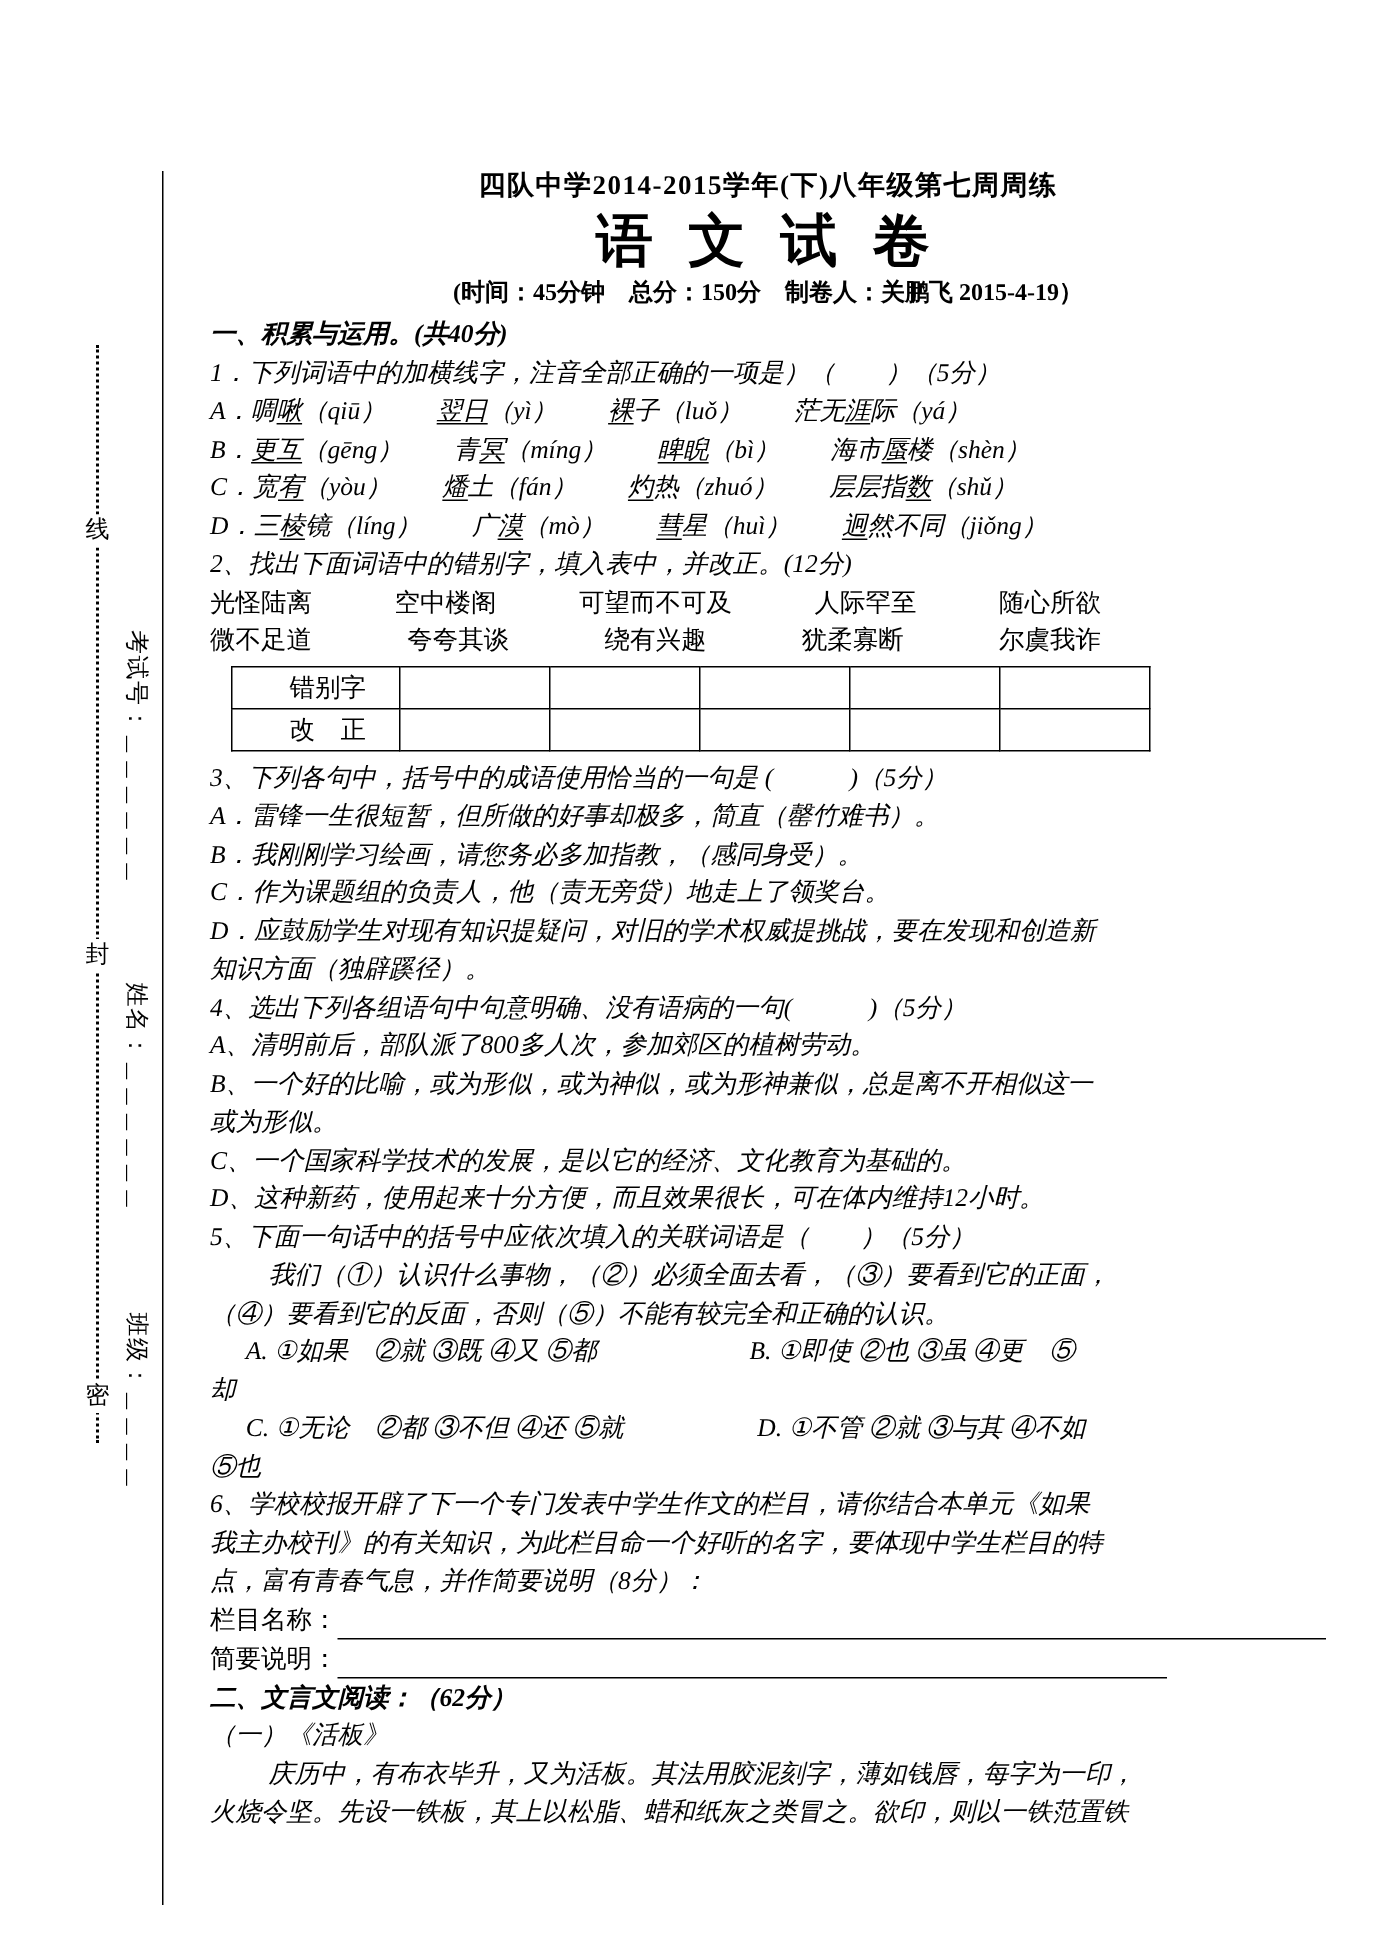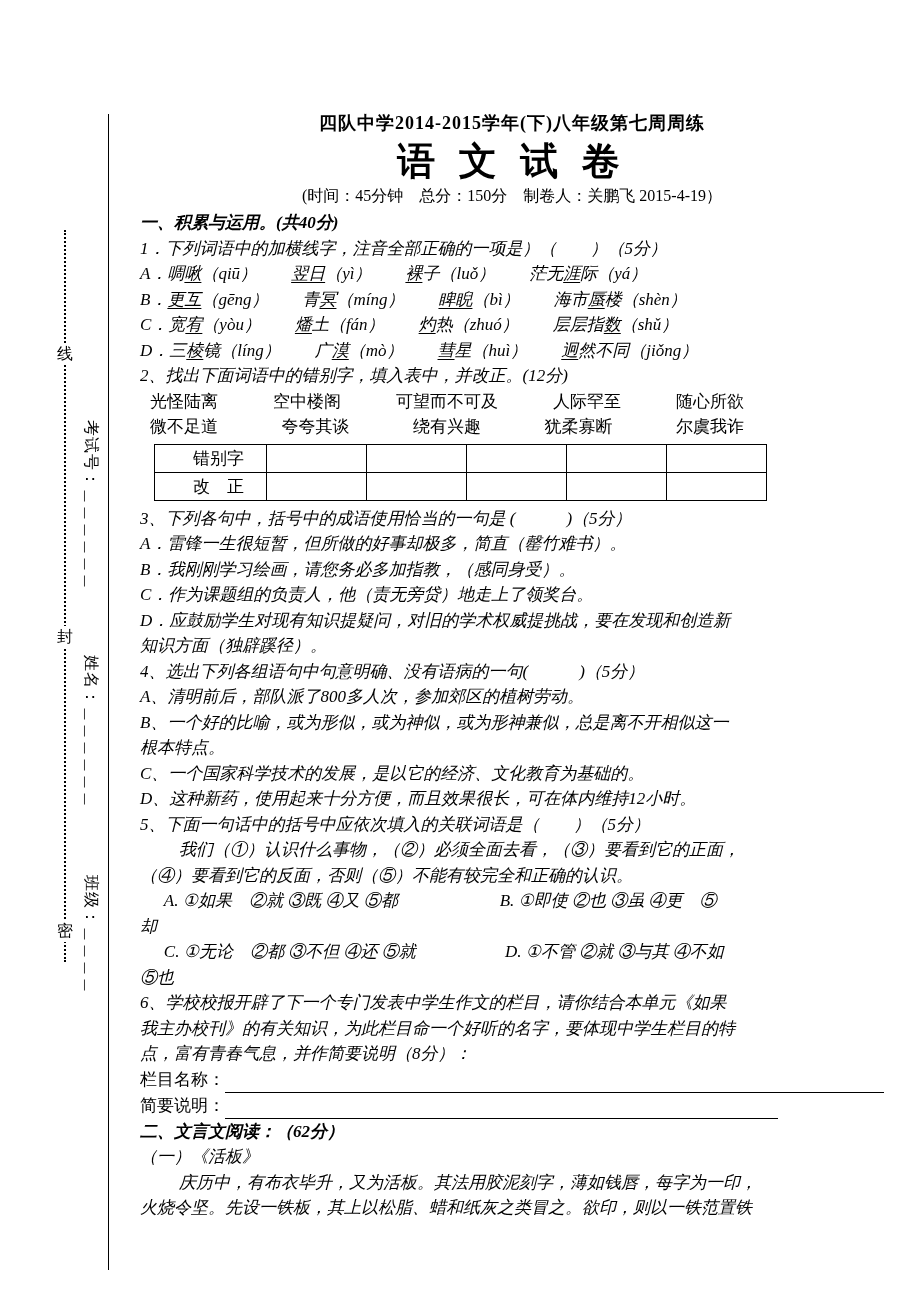--- a/index.html
+++ b/index.html
@@ -8,25 +8,25 @@
     width:920px; height:1302px; position:relative;
     color:#000; font-family:"Liberation Serif","DejaVu Serif",serif;
     font-size:17px; overflow:hidden;
   }
   .content { position:absolute; left:140px; top:106px; width:744px; }
   .line { line-height:25.5px; min-height:25.5px;font-style:italic; }
   .bold { font-weight:bold; }
   .center { text-align:left; }
   .title1 { font-size:18px; font-weight:bold; text-align:center; line-height:34px; letter-spacing:1px; }
   .title2 { font-size:38px; font-weight:bold; text-align:center; letter-spacing:7px; line-height:42px; }
-  .meta   { font-size:16px; font-weight:normal; text-align:center; line-height:28px; }
+  .meta   { font-size:16px; font-weight:bold; text-align:center; line-height:28px; }
   .indent1 { text-indent:1.4em; }
   .indent2 { text-indent:2.3em; }
   .u { text-decoration:underline; text-underline-offset:3px; }
-  .words-row { display:flex; justify-content:space-between; width:594px; margin-left:10px; line-height:25.5px; }
+  .words-row { display:flex; justify-content:space-between; width:594px; line-height:25.5px; }
   table.anskey { border-collapse:collapse; margin:4px 0 5px 14px; }
   table.anskey td { border:1px solid #000; width:100px; height:28px; }
   table.anskey td.th { width:112px; text-align:center;padding-left:16px; }
   .fill-field { display:flex; align-items:flex-end; line-height:26px; height:26px; }
   .fill-rule { border-bottom:1px solid #000; height:20px; flex:1; }
   .fill-rule.short { flex:0 0 553px; }
   
   .binding-rule { position:absolute; left:108px; top:114px; width:1px; height:1156px; background:#000; }
   .seal-dots { position:absolute; left:64px; top:230px; height:732px; width:0; border-left:2px dotted #000; }
   .seal-char { position:absolute; left:55px; width:20px; background:#fff; font-size:16px; text-align:center; line-height:22px; }
@@ -104,21 +104,21 @@
   <div class="line">3、下列各句中，括号中的成语使用恰当的一句是 (　　　)（5分）</div>
   <div class="line">A．雷锋一生很短暂，但所做的好事却极多，简直（罄竹难书）。</div>
   <div class="line">B．我刚刚学习绘画，请您务必多加指教，（感同身受）。</div>
   <div class="line">C．作为课题组的负责人，他（责无旁贷）地走上了领奖台。</div>
   <div class="line">D．应鼓励学生对现有知识提疑问，对旧的学术权威提挑战，要在发现和创造新</div>
   <div class="line">知识方面（独辟蹊径）。</div>
 
   <div class="line">4、选出下列各组语句中句意明确、没有语病的一句(　　　)（5分）</div>
   <div class="line">A、清明前后，部队派了800多人次，参加郊区的植树劳动。</div>
   <div class="line">B、一个好的比喻，或为形似，或为神似，或为形神兼似，总是离不开相似这一</div>
-  <div class="line">根本特点。</div>
+  <div class="line">或为形似。</div>
   <div class="line">C、一个国家科学技术的发展，是以它的经济、文化教育为基础的。</div>
   <div class="line">D、这种新药，使用起来十分方便，而且效果很长，可在体内维持12小时。</div>
 
   <div class="line">5、下面一句话中的括号中应依次填入的关联词语是（　　）（5分）</div>
   <div class="line indent2">我们（①）认识什么事物，（②）必须全面去看，（③）要看到它的正面，</div>
   <div class="line">（④）要看到它的反面，否则（⑤）不能有较完全和正确的认识。</div>
   <div class="line indent1">A. ①如果　②就 ③既 ④又 ⑤都　　　　　　B. ①即使 ②也 ③虽 ④更　⑤</div>
   <div class="line">却</div>
   <div class="line indent1">C. ①无论　②都 ③不但 ④还 ⑤就　　　　　 D. ①不管 ②就 ③与其 ④不如</div>
   <div class="line">⑤也</div>

